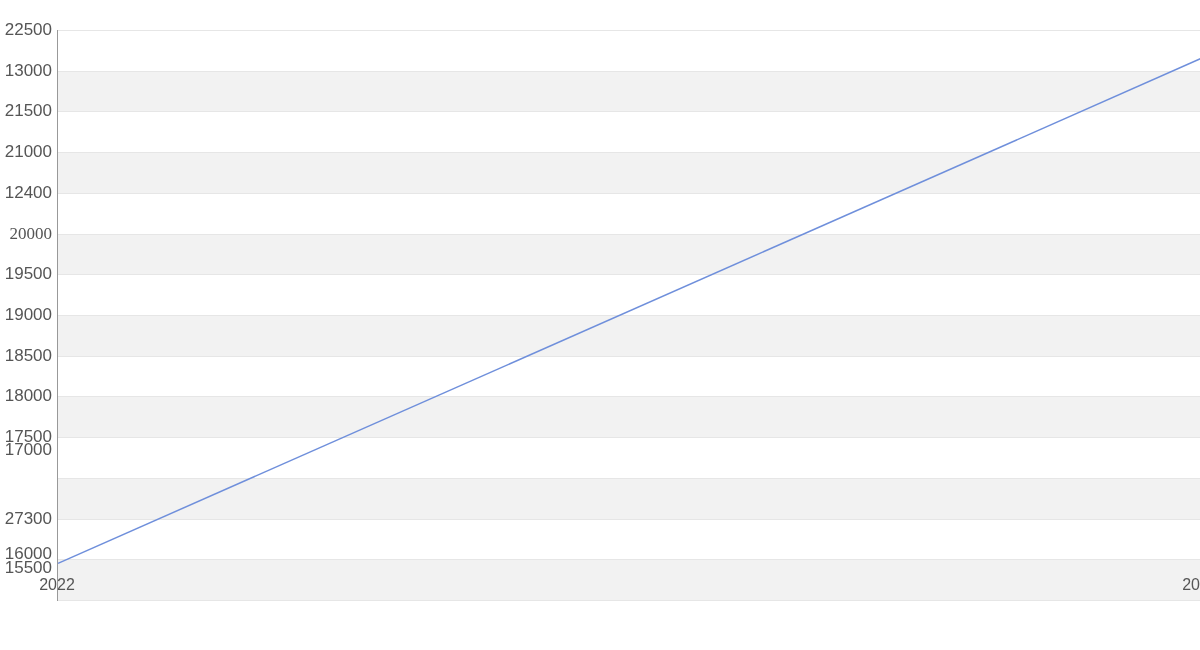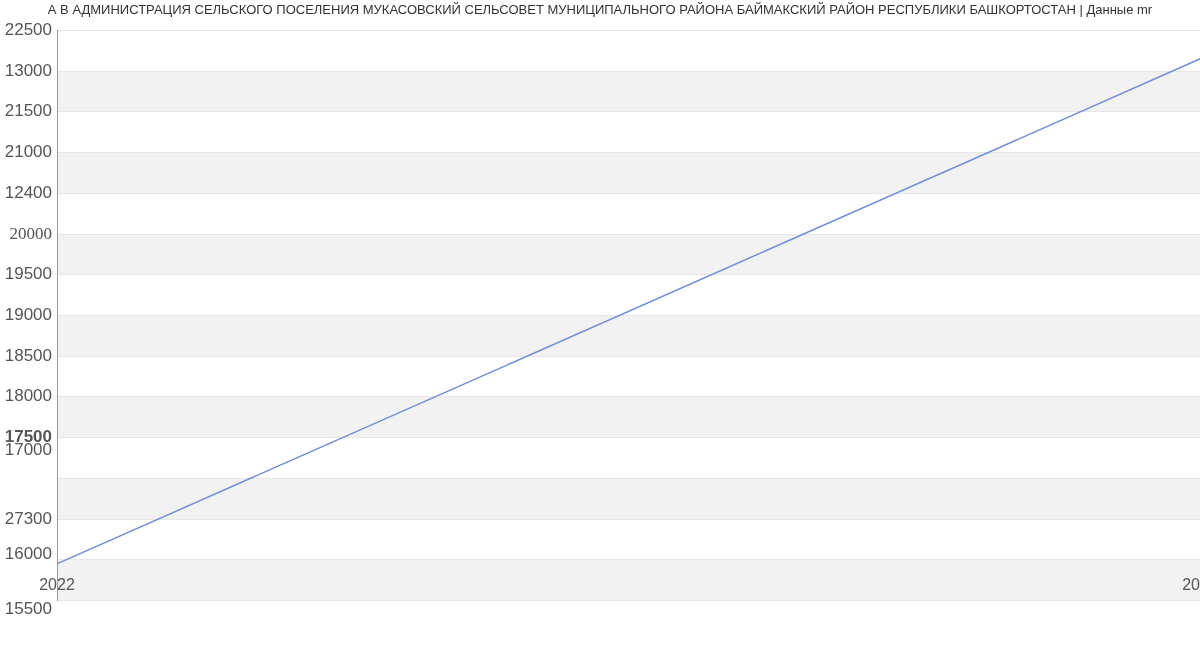--- a/index.html
+++ b/index.html
@@ -77,23 +77,20 @@
     width: 100%;
     height: 100%;
     overflow: visible;
   }
 </style>
 </head>
 <body>
 
 <div class="chart-wrap">
 
-  <div class="title">
-    <span class="title-inner">А В АДМИНИСТРАЦИЯ СЕЛЬСКОГО ПОСЕЛЕНИЯ МУКАСОВСКИЙ СЕЛЬСОВЕТ МУНИЦИПАЛЬНОГО РАЙОНА БАЙМАКСКИЙ РАЙОН РЕСПУБЛИКИ БАШКОРТОСТАН | Данные mr</span>
-  </div>
 
   <div class="plot-area" id="plot">
       <div class="band" style="top: 40.7143px; height: 40.7143px;"></div>
       <div class="band" style="top: 122.143px; height: 40.7143px;"></div>
       <div class="band" style="top: 203.571px; height: 40.7143px;"></div>
       <div class="band" style="top: 285px; height: 40.7143px;"></div>
       <div class="band" style="top: 366.429px; height: 40.7143px;"></div>
       <div class="band" style="top: 447.857px; height: 40.7143px;"></div>
       <div class="band" style="top: 529.286px; height: 40.7143px;"></div>
     <div class="grid-line" style="top: 570px;"></div>
@@ -109,25 +106,25 @@
       <div class="grid-line" style="top: 162.857px;"></div>
       <div class="grid-line" style="top: 122.143px;"></div>
       <div class="grid-line" style="top: 81.4286px;"></div>
       <div class="grid-line" style="top: 40.7143px;"></div>
       <div class="grid-line" style="top: 0px;"></div>
       <svg class="line-layer" id="line-layer" viewBox="0 0 1143 570" preserveAspectRatio="none">
         <path d="M0 533.3571428571429 L1143 28.5" fill="none" stroke="#6f8fdb" stroke-width="1.5"></path>
       </svg>
   </div>
 
-<div class="y-tick" style="top: 609px;">15500</div>
+<div class="y-tick" style="top: 568px;">15500</div>
     <div class="y-tick" style="top: 554px;">16000</div>
     <div class="y-tick" style="top: 518.571px;">27300</div>
     <div class="y-tick" style="top: 450px;">17000</div>
-    <div class="y-tick" style="top: 437.143px; font-weight: bold;">17500</div>
+    <div class="y-tick" style="top: 437.143px;">17500</div>
     <div class="y-tick" style="top: 396.429px;">18000</div>
     <div class="y-tick" style="top: 355.714px;">18500</div>
     <div class="y-tick" style="top: 315px;">19000</div>
     <div class="y-tick" style="top: 274.286px;">19500</div>
     <div class="y-tick" style="top: 233.571px; font-family: Liberation Serif, serif;">20000</div>
     <div class="y-tick" style="top: 192.857px;">12400</div>
     <div class="y-tick" style="top: 152.143px;">21000</div>
     <div class="y-tick" style="top: 111.429px;">21500</div>
     <div class="y-tick" style="top: 70.7143px;">13000</div>
     <div class="y-tick" style="top: 30px;">22500</div>

